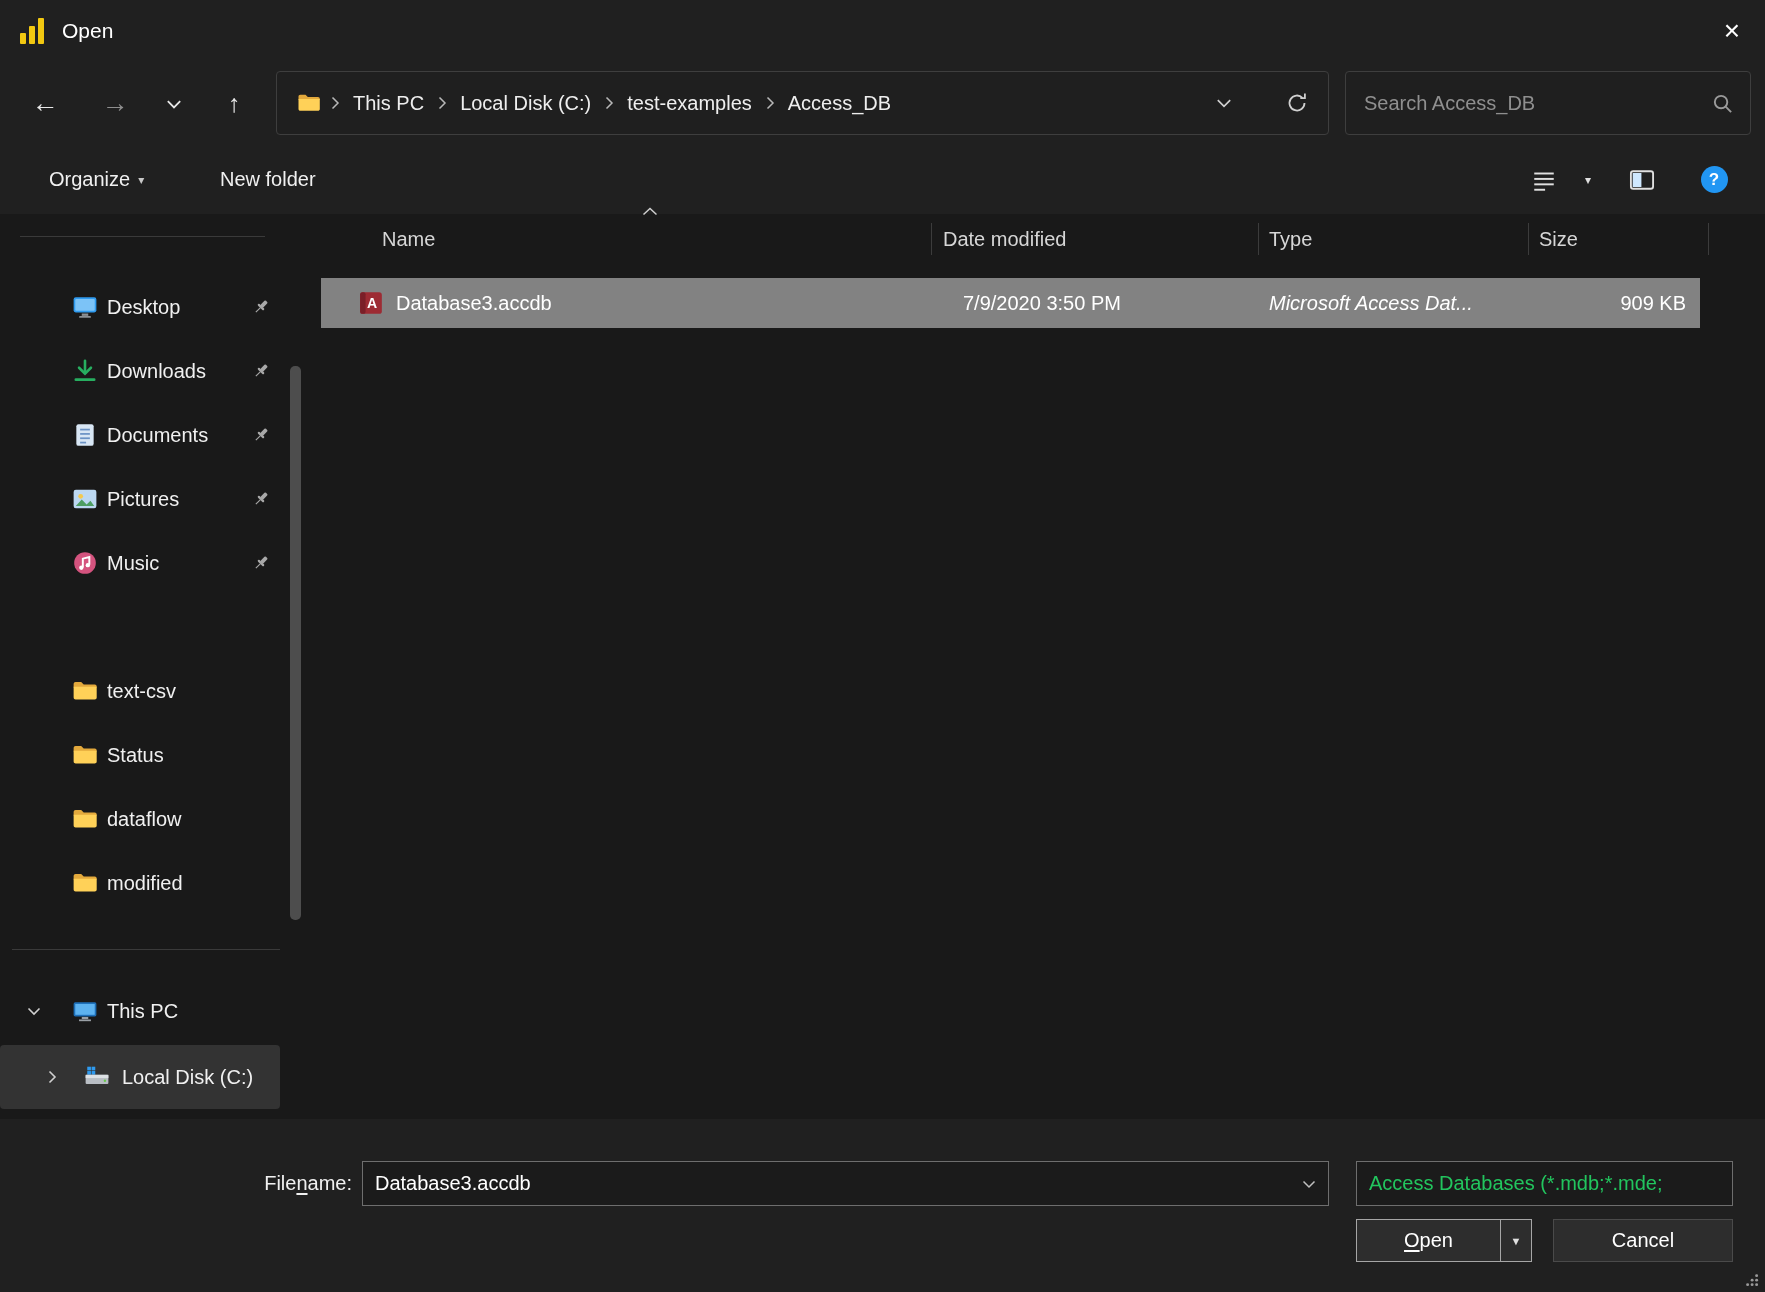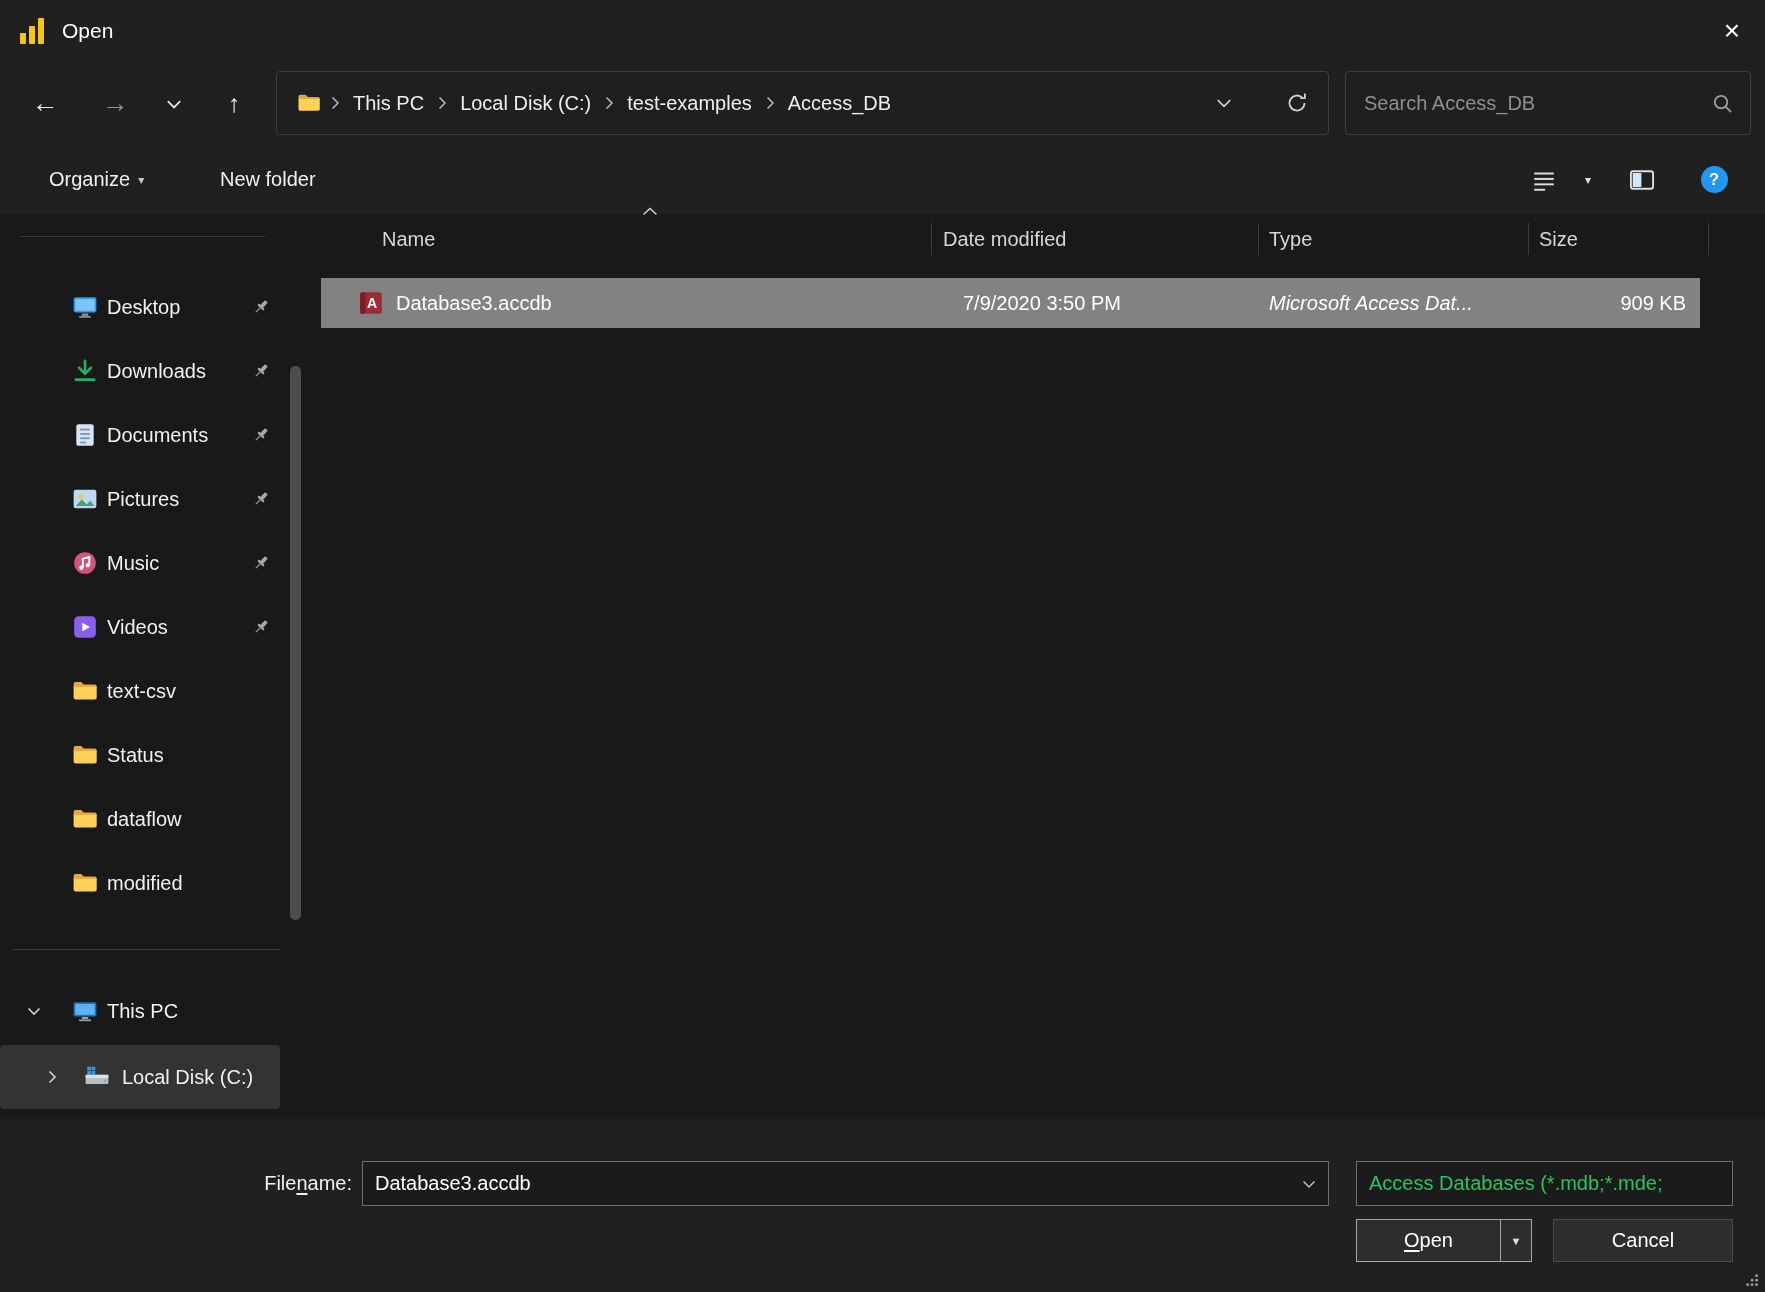--- a/index.html
+++ b/index.html
@@ -270,34 +270,20 @@
     <span class="lbl">Music</span>
     <svg class="pin" viewBox="0 0 16 16">
         <g transform="rotate(45 8 8)" fill="#a8a8a8">
           <rect x="6.3" y="1" width="3.4" height="6.5" rx="1"></rect>
           <rect x="4.3" y="7" width="7.4" height="2" rx="1"></rect>
           <rect x="7.5" y="9" width="1" height="5.5"></rect>
         </g>
       </svg>
   </div>
 
-  <div class="side-item" style="top:595px">
-    <svg class="icn" viewBox="0 0 24 24">
-      <rect x="2" y="2" width="20" height="20" rx="4" fill="#8A5FF0"></rect>
-      <path d="M9.5 8l7 4-7 4z" fill="#fff"></path>
-    </svg>
-    <span class="lbl">Videos</span>
-    <svg class="pin" viewBox="0 0 16 16">
-        <g transform="rotate(45 8 8)" fill="#a8a8a8">
-          <rect x="6.3" y="1" width="3.4" height="6.5" rx="1"></rect>
-          <rect x="4.3" y="7" width="7.4" height="2" rx="1"></rect>
-          <rect x="7.5" y="9" width="1" height="5.5"></rect>
-        </g>
-      </svg>
-  </div>
 
   <div class="side-item" style="top:659px">
     <svg class="icn" viewBox="0 0 24 24">
       <path d="M1.5 5.5c0-1 .8-1.8 1.8-1.8h5.2l2.3 2.4h10.2c1 0 1.8.8 1.8 1.8v.9H1.5z" fill="#E3A93C"></path>
       <path d="M1.5 8h21.3v10c0 1-.8 1.8-1.8 1.8H3.3c-1 0-1.8-.8-1.8-1.8z" fill="#FFD158"></path>
     </svg>
     <span class="lbl">text-csv</span>
   </div>
 
   <div class="side-item" style="top:723px">

